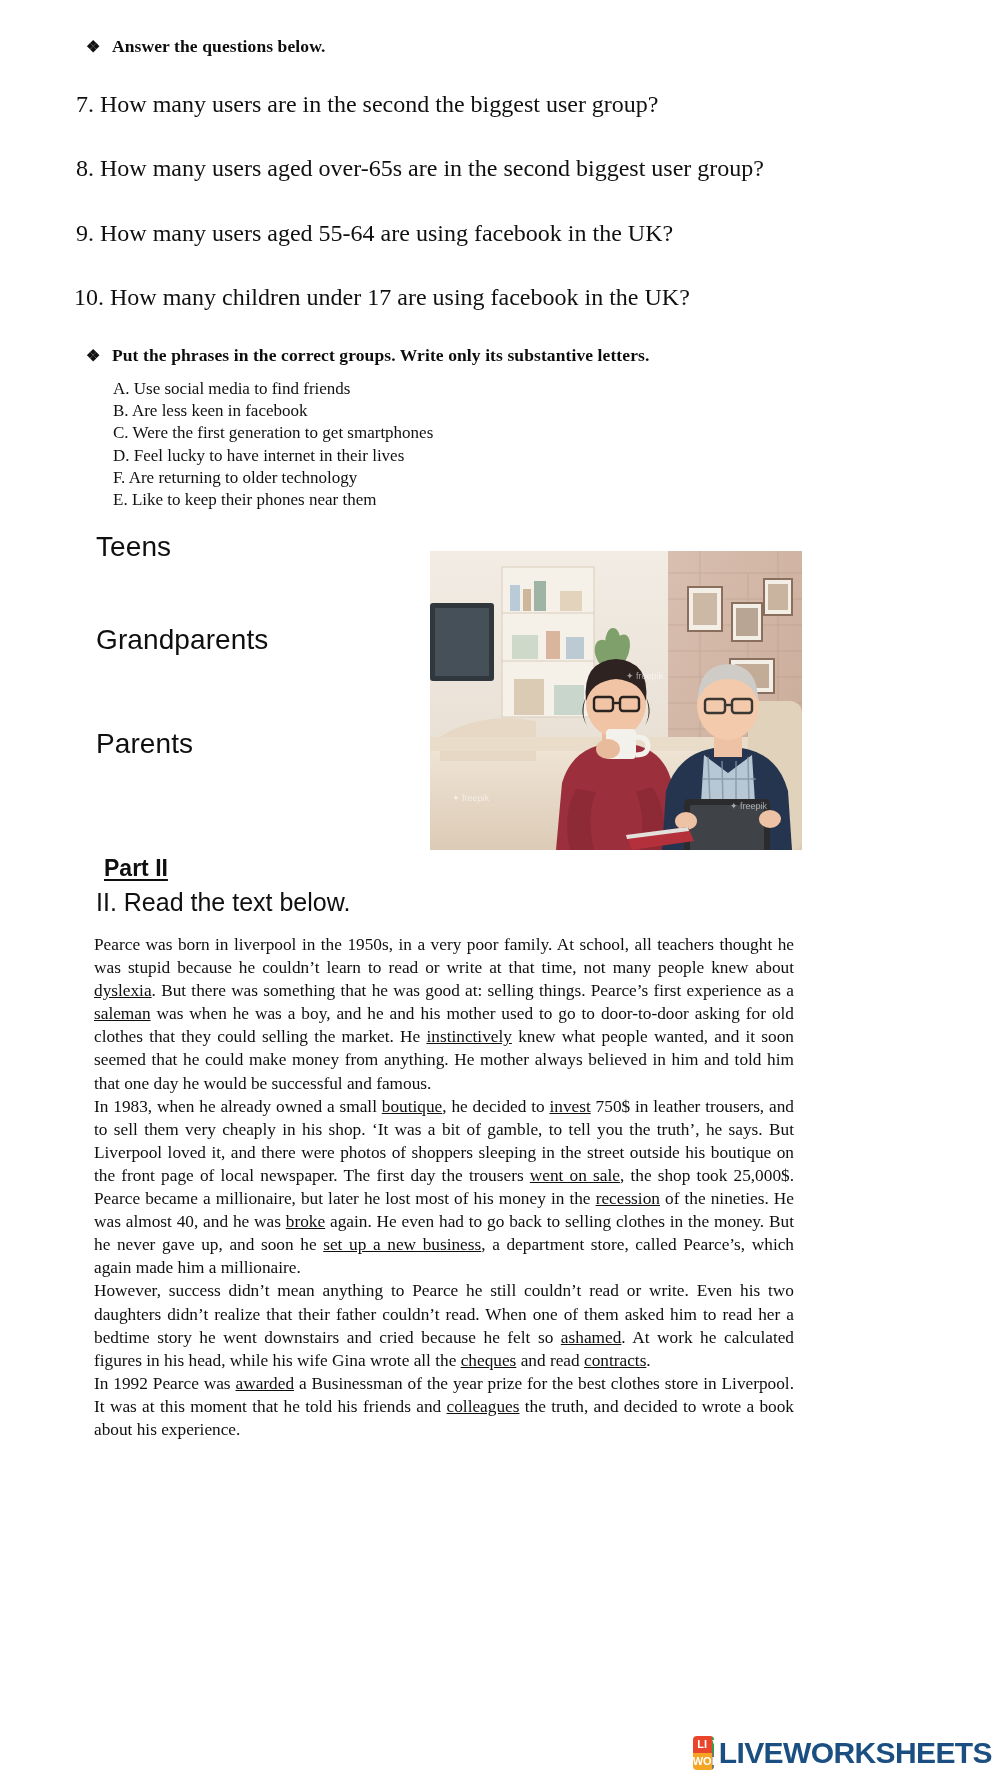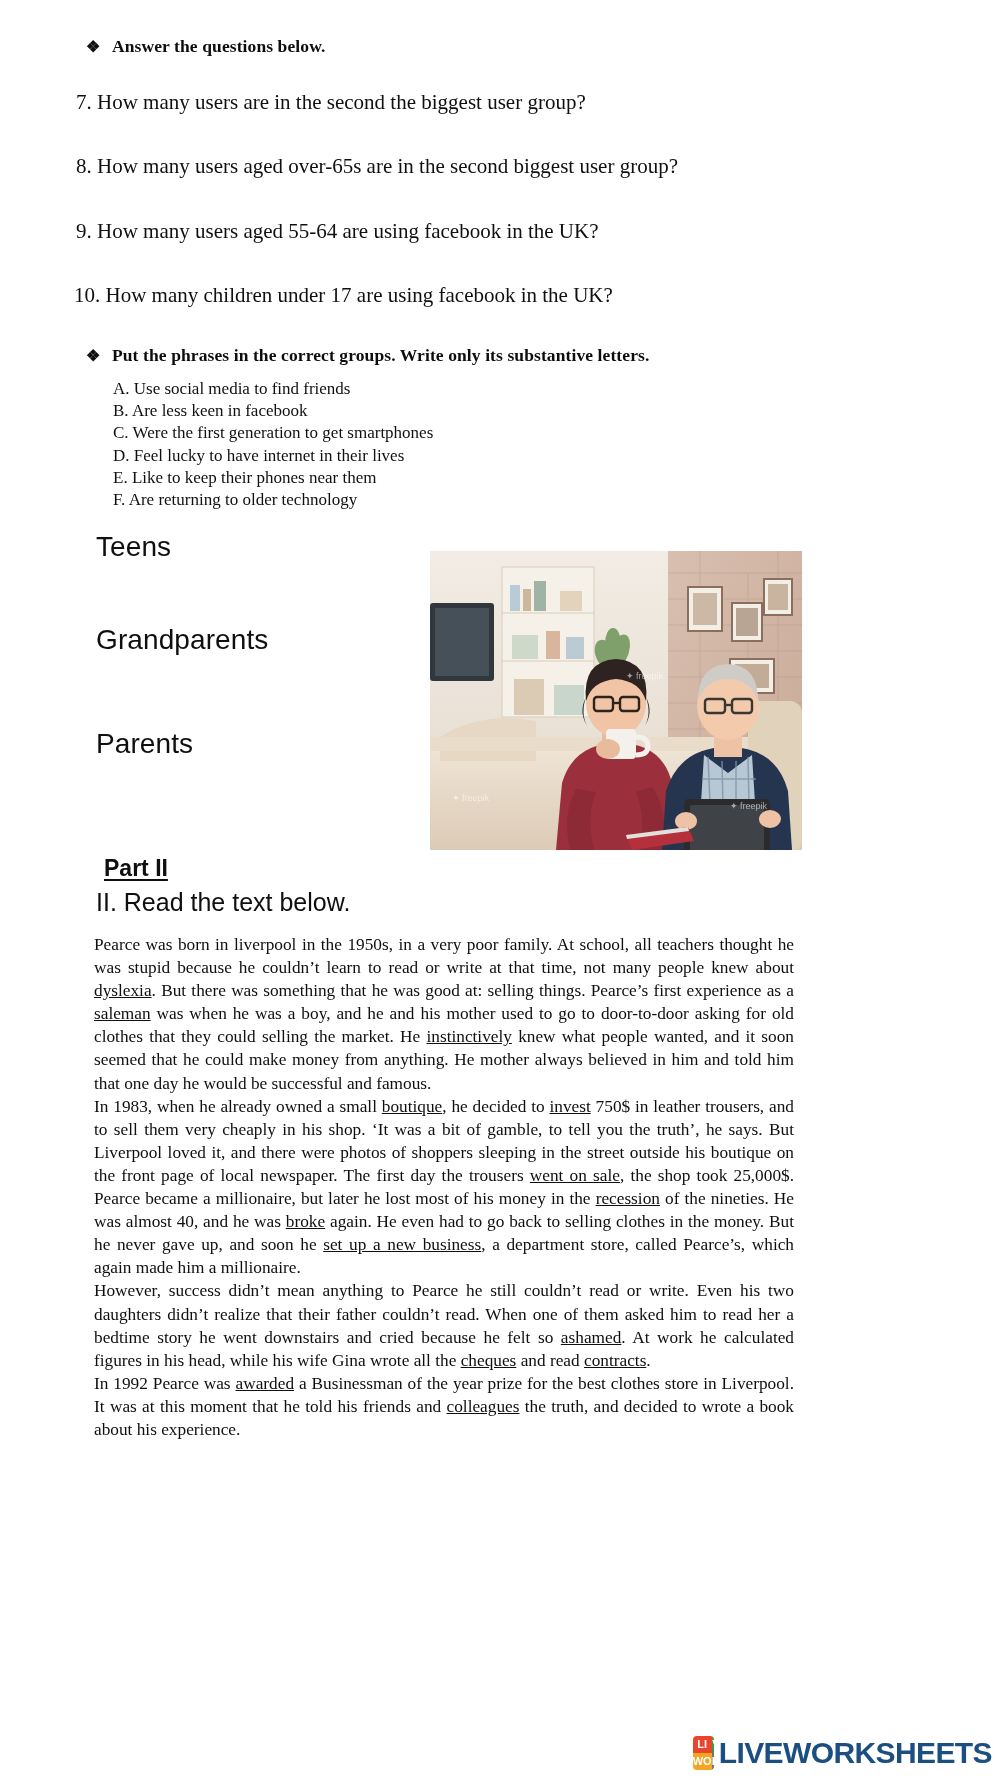--- a/index.html
+++ b/index.html
@@ -39,21 +39,21 @@
     font-size: 16px;
     line-height: 1;
     color: #111;
   }
   .section-head .head-text { letter-spacing: 0.1px; }
 
   
   .question {
     position: absolute;
     font-family: "Liberation Serif", serif;
-    font-size: 21px;
+    font-size: 24px;
     line-height: 1.25;
     color: #101010;
     white-space: nowrap;
   }
 
   
   .phrase-list {
     position: absolute;
     left: 113px;
     top: 378px;
@@ -183,22 +183,22 @@
   <div class="section-head" style="left:86px; top:345px;">
     <span class="diamond-icon">❖</span>
     <span class="head-text">Put the phrases in the correct groups. Write only its substantive letters.</span>
   </div>
 
   <div class="phrase-list">
     <div class="phrase-item">A. Use social media to find friends</div>
     <div class="phrase-item">B. Are less keen in facebook</div>
     <div class="phrase-item">C. Were the first generation to get smartphones</div>
     <div class="phrase-item">D. Feel lucky to have internet in their lives</div>
+    <div class="phrase-item">F. Are returning to older technology</div>
     <div class="phrase-item">E. Like to keep their phones near them</div>
-    <div class="phrase-item">F. Are returning to older technology</div>
   </div>
 
   <div class="category" style="left:96px; top:531px;">Teens</div>
   <div class="category" style="left:96px; top:624px;">Grandparents</div>
   <div class="category" style="left:96px; top:728px;">Parents</div>
 
   <div class="photo">
     <svg width="372" height="299" viewBox="0 0 372 299">
       <defs>
         <linearGradient id="wallg" x1="0" y1="0" x2="0" y2="1">

